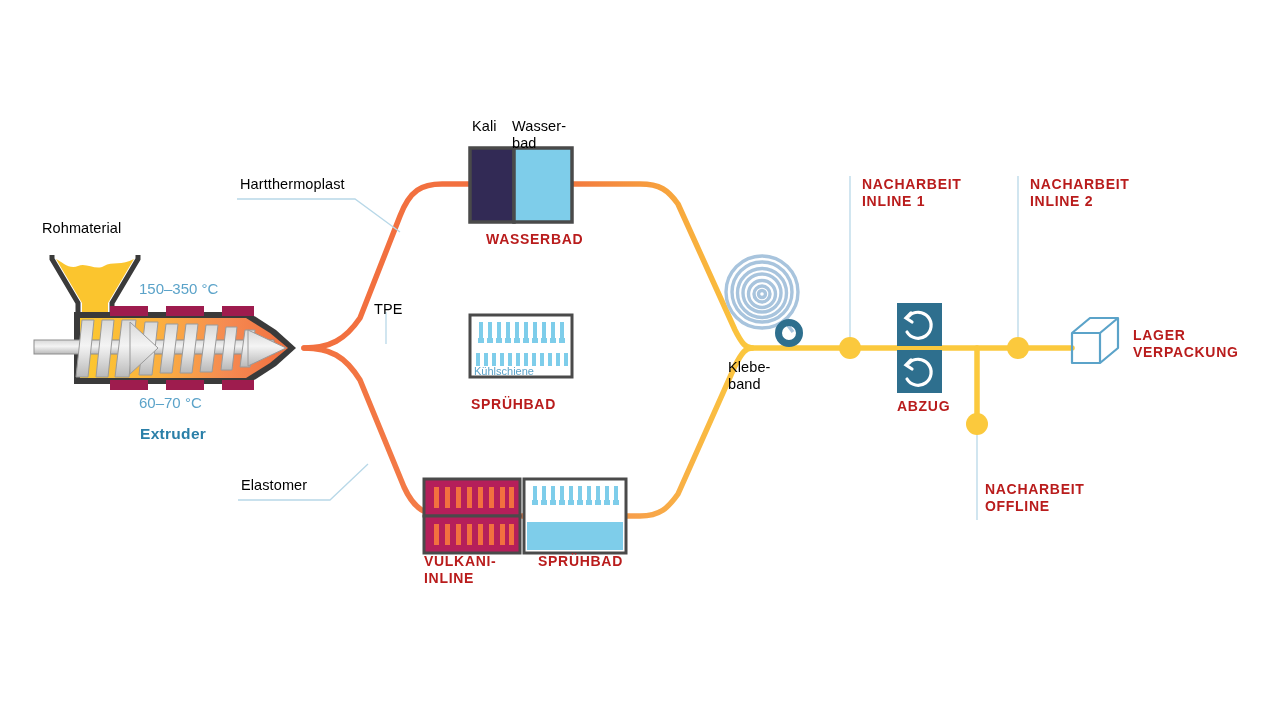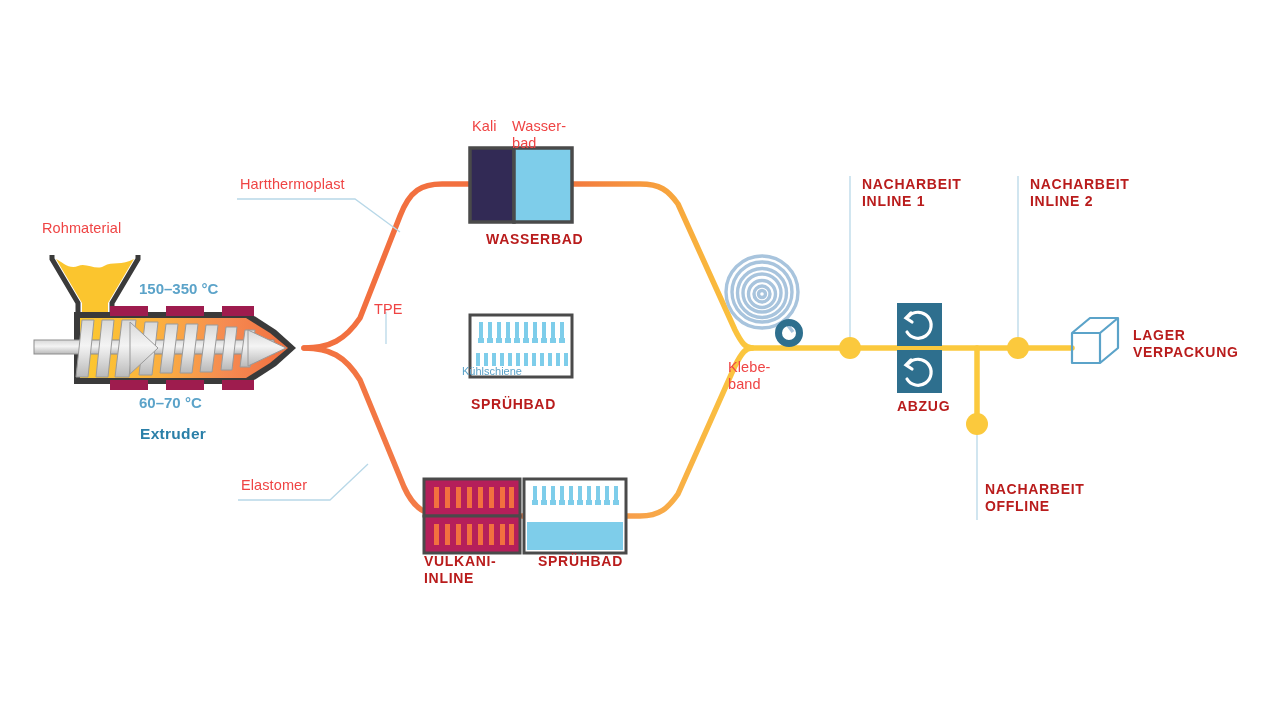--- a/index.html
+++ b/index.html
@@ -29,38 +29,38 @@
   .lbl {
     position: absolute;
     color: #4a9cc4;
     font-family: "Liberation Sans", sans-serif;
     white-space: pre;
     line-height: 1.18;
   }
   .lbl-thin {
     font-size: 14.5px;
     font-weight: 400;
-    color: #ef4444;
+    color: #000000;
     letter-spacing: 0.1px;
   }
   .lbl-bold {
     font-size: 14px;
     font-weight: 700;
     color: #b91c1c;
     letter-spacing: 0.7px;
   }
   .lbl-extruder {
     font-size: 15.5px;
     font-weight: 700;
     color: #2a7fa8;
     letter-spacing: 0.3px;
   }
   .lbl-temp {
     font-size: 15px;
-    font-weight: 700;
+    font-weight: 400;
     color: #5ba3c9;
   }
   .lbl-kuehl {
     font-size: 11px;
     font-weight: 400;
     color: #5ba3c9;
   }
   .center { text-align: left; }
 </style>
 </head>
@@ -308,21 +308,21 @@
 
   <div class="lbl lbl-thin" style="left:241px; top:477px;">Elastomer</div>
 
   <div class="lbl lbl-thin" style="left:472px; top:118px;">Kali</div>
 
   <div class="lbl lbl-thin center" style="left:512px; top:118px; width:62px;">Wasser-
 bad</div>
 
   <div class="lbl lbl-bold" style="left:471px; top:231px;margin-left:15px;">WASSERBAD</div>
 
-  <div class="lbl lbl-kuehl" style="left:462px; top:365px;">Kühlschiene</div>
+  <div class="lbl lbl-kuehl" style="left:474px; top:365px;">Kühlschiene</div>
 
   <div class="lbl lbl-bold" style="left:471px; top:396px;">SPRÜHBAD</div>
 
   <div class="lbl lbl-bold" style="left:424px; top:553px;">VULKANI-
 INLINE</div>
 
   <div class="lbl lbl-bold" style="left:538px; top:553px;">SPRÜHBAD</div>
 
   <div class="lbl lbl-thin center" style="left:728px; top:359px; width:74px;">Klebe-
 band</div>

